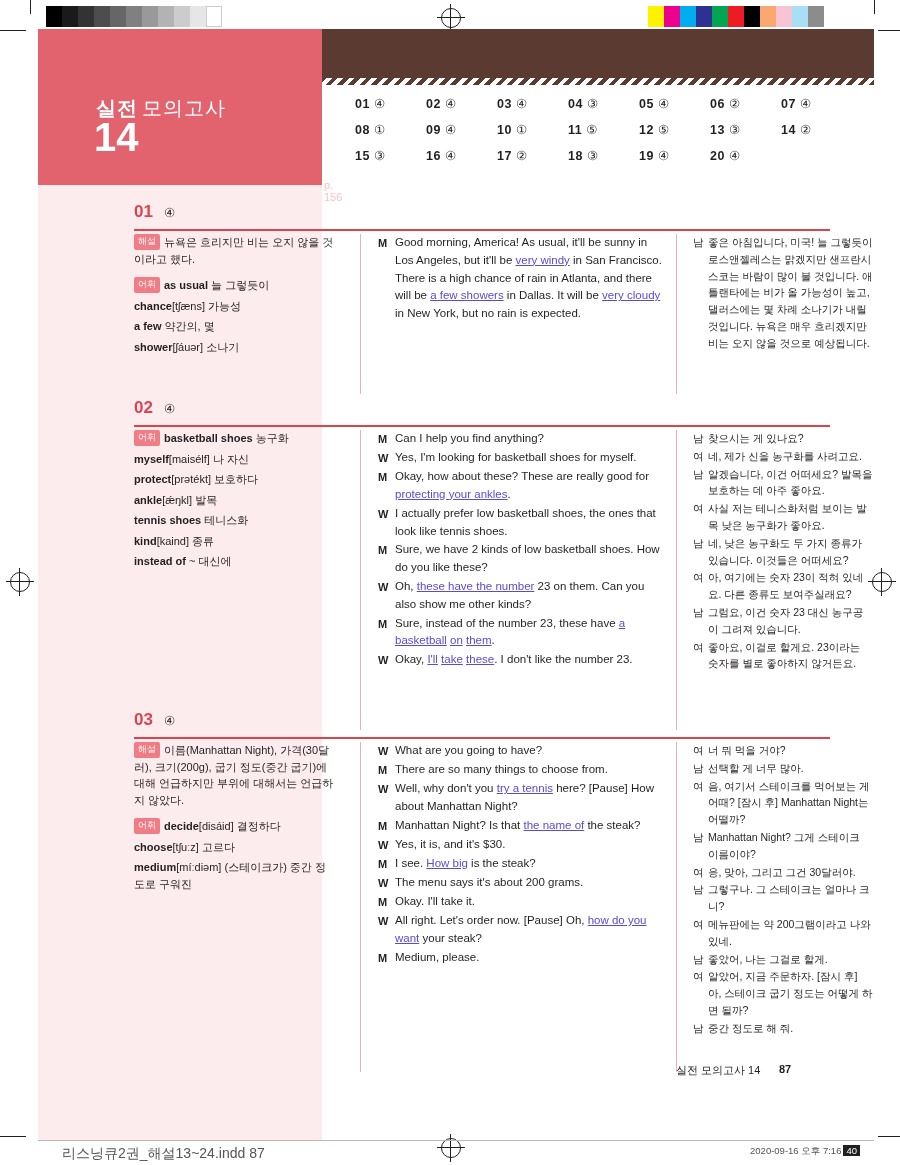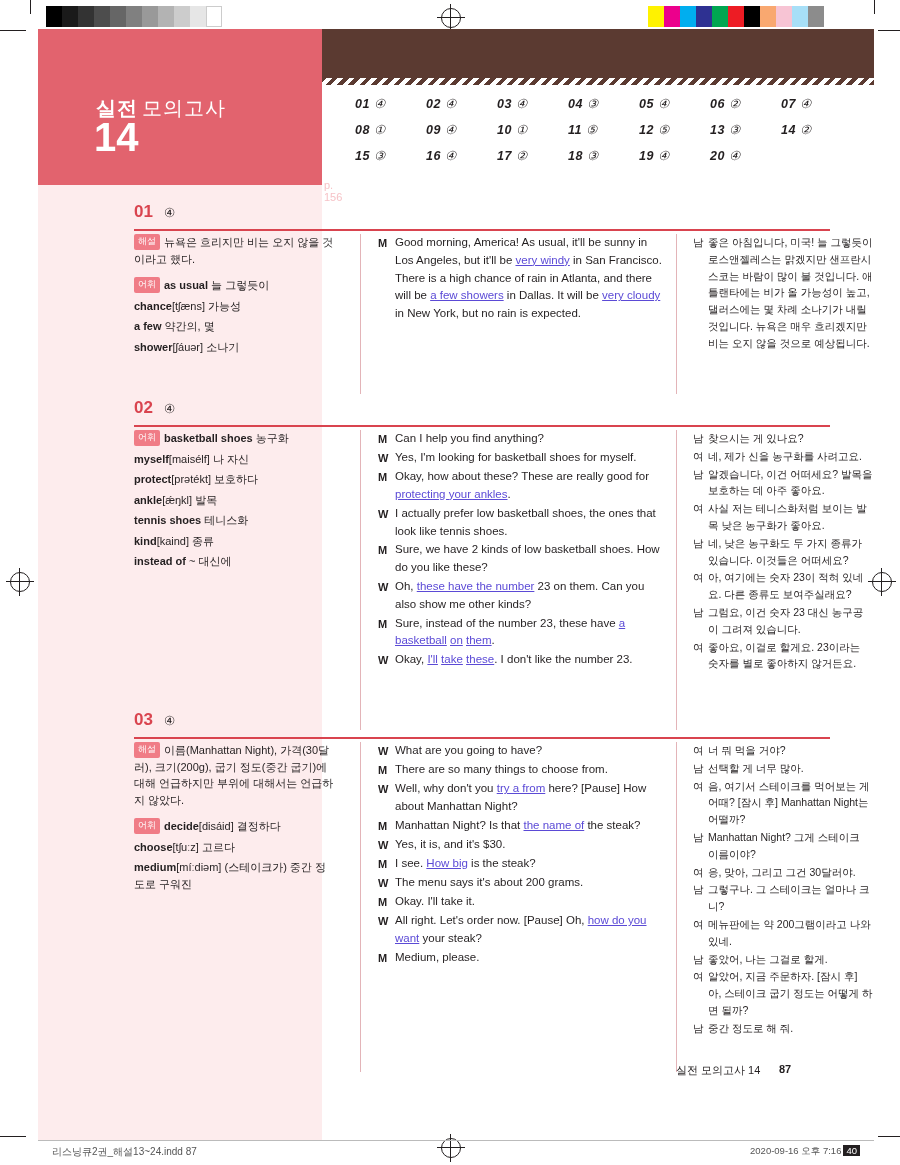--- a/index.html
+++ b/index.html
@@ -31,21 +31,21 @@
 
   
   .brownband{position:absolute;left:322px;top:29px;width:552px;height:49px;background:#5b3a31;}
   .brownband .zig{position:absolute;left:0;bottom:-7px;width:100%;height:8px;
      background:
        repeating-linear-gradient(135deg,#5b3a31 0 4px,transparent 4px 8px);
   }
 
   
   .answers{position:absolute;left:355px;top:96px;width:500px;}
-  .ansrow{display:flex;margin-bottom:11px;font-style:italic;}
+  .ansrow{display:flex;margin-bottom:11px;}
   .anscell{width:71px;font-size:12.5px;font-weight:bold;color:#231f20;letter-spacing:0.5px;}
   .anscell .n{font-weight:bold;}
   .anscell .c{font-weight:normal;}
 
   
   .qsec{position:absolute;left:38px;width:836px;}
   .qhead{position:relative;height:38px;}
   .qhead .qn{position:absolute;left:96px;top:6px;font-size:17px;font-weight:bold;color:#d9444f;}
   .qhead .qa{position:absolute;left:126px;top:9px;font-size:12.5px;color:#231f20;}
   .qline{position:absolute;left:96px;right:44px;top:33px;height:1.6px;background:#d9444f;}
@@ -76,21 +76,21 @@
   .trans{position:absolute;left:655px;width:180px;font-size:10.5px;line-height:1.6;}
   .tline{display:flex;margin-bottom:1px;}
   .tspk{width:15px;flex:none;}
   .ttxt{flex:1;}
 
   
   .footer-run{position:absolute;left:676px;top:1063px;font-size:11px;color:#231f20;}
   .footer-pg{position:absolute;left:779px;top:1063px;font-size:11px;font-weight:bold;color:#231f20;}
 
   .botbar{position:absolute;left:38px;top:1140px;width:836px;height:22px;border-top:1px solid #bbb;}
-  .botbar .fl{position:absolute;left:14px;top:4px;font-size:10px;color:#555;}
+  .botbar .fl{position:absolute;left:24px;top:4px;font-size:14px;color:#555;}
   .botbar .fr{position:absolute;right:14px;top:4px;font-size:9.5px;color:#555;}
   .botbar .fr .sq{display:inline-block;background:#231f20;color:#fff;padding:0 3px;margin-left:2px;}
 </style>
 </head>
 <body>
 
 <div class="crop" style="left:30px;top:0;width:1px;height:14px;"></div>
 <div class="crop" style="left:0;top:30px;width:26px;height:1px;"></div>
 <div class="crop" style="left:874px;top:0;width:1px;height:14px;"></div>
 <div class="crop" style="left:878px;top:30px;width:22px;height:1px;"></div>
@@ -313,21 +313,21 @@
           <div class="line">
             <div class="spk">W</div>
             <div class="txt">What are you going to have?</div>
           </div>
           <div class="line">
             <div class="spk">M</div>
             <div class="txt">There are so many things to choose from.</div>
           </div>
           <div class="line">
             <div class="spk">W</div>
-            <div class="txt">Well, why don't you <span class="u">try a from</span> here? [Pause] How about Manhattan Night?</div>
+            <div class="txt">Well, why don't you <span class="u">try a tennis</span> here? [Pause] How about Manhattan Night?</div>
           </div>
           <div class="line">
             <div class="spk">M</div>
             <div class="txt">Manhattan Night? Is that <span class="u">the name of</span> the steak?</div>
           </div>
           <div class="line">
             <div class="spk">W</div>
             <div class="txt">Yes, it is, and it's $30.</div>
           </div>
           <div class="line">

